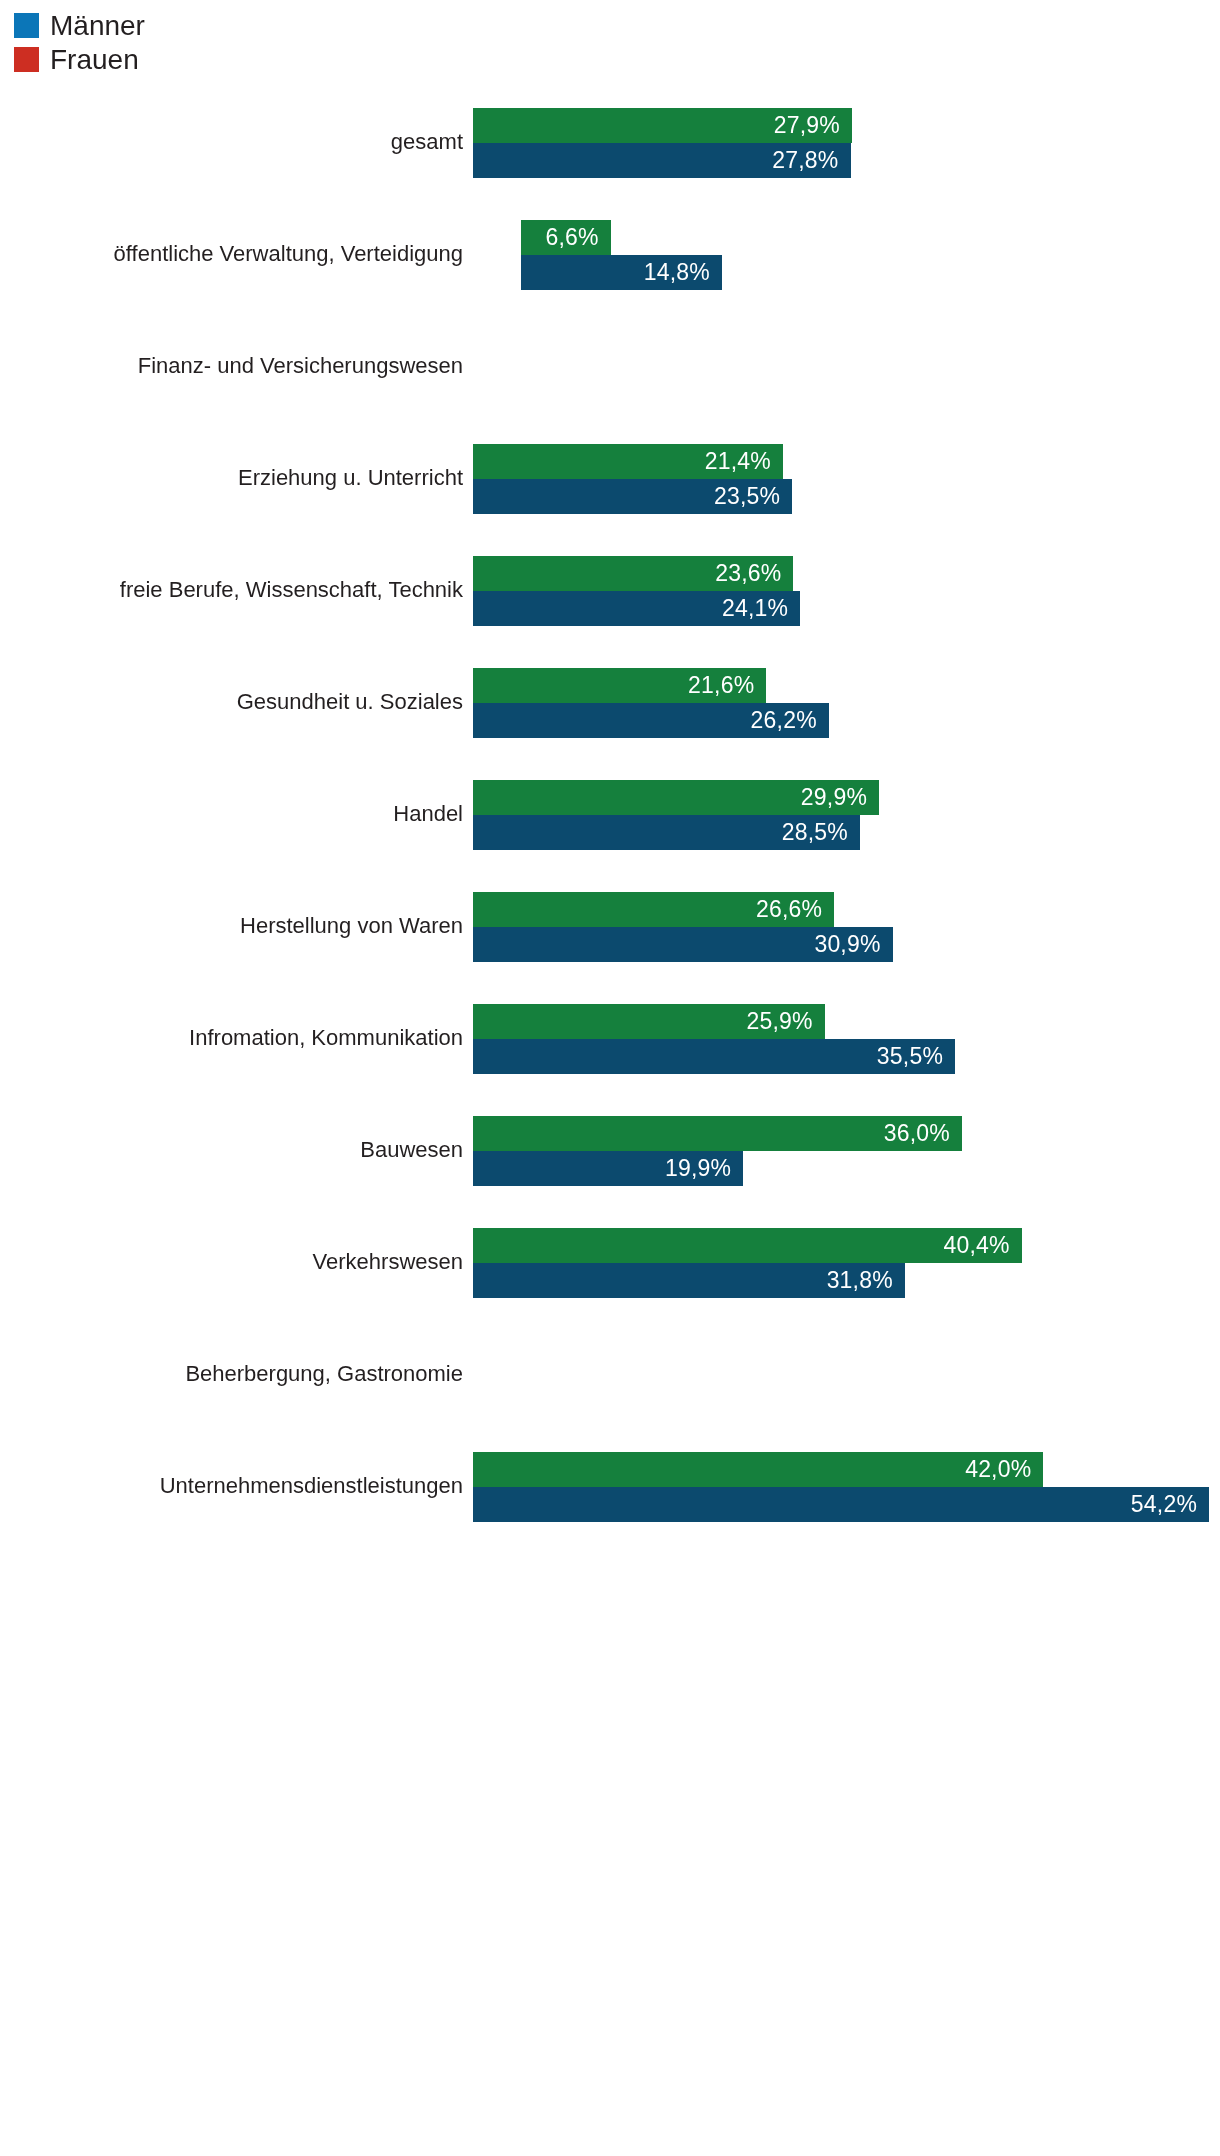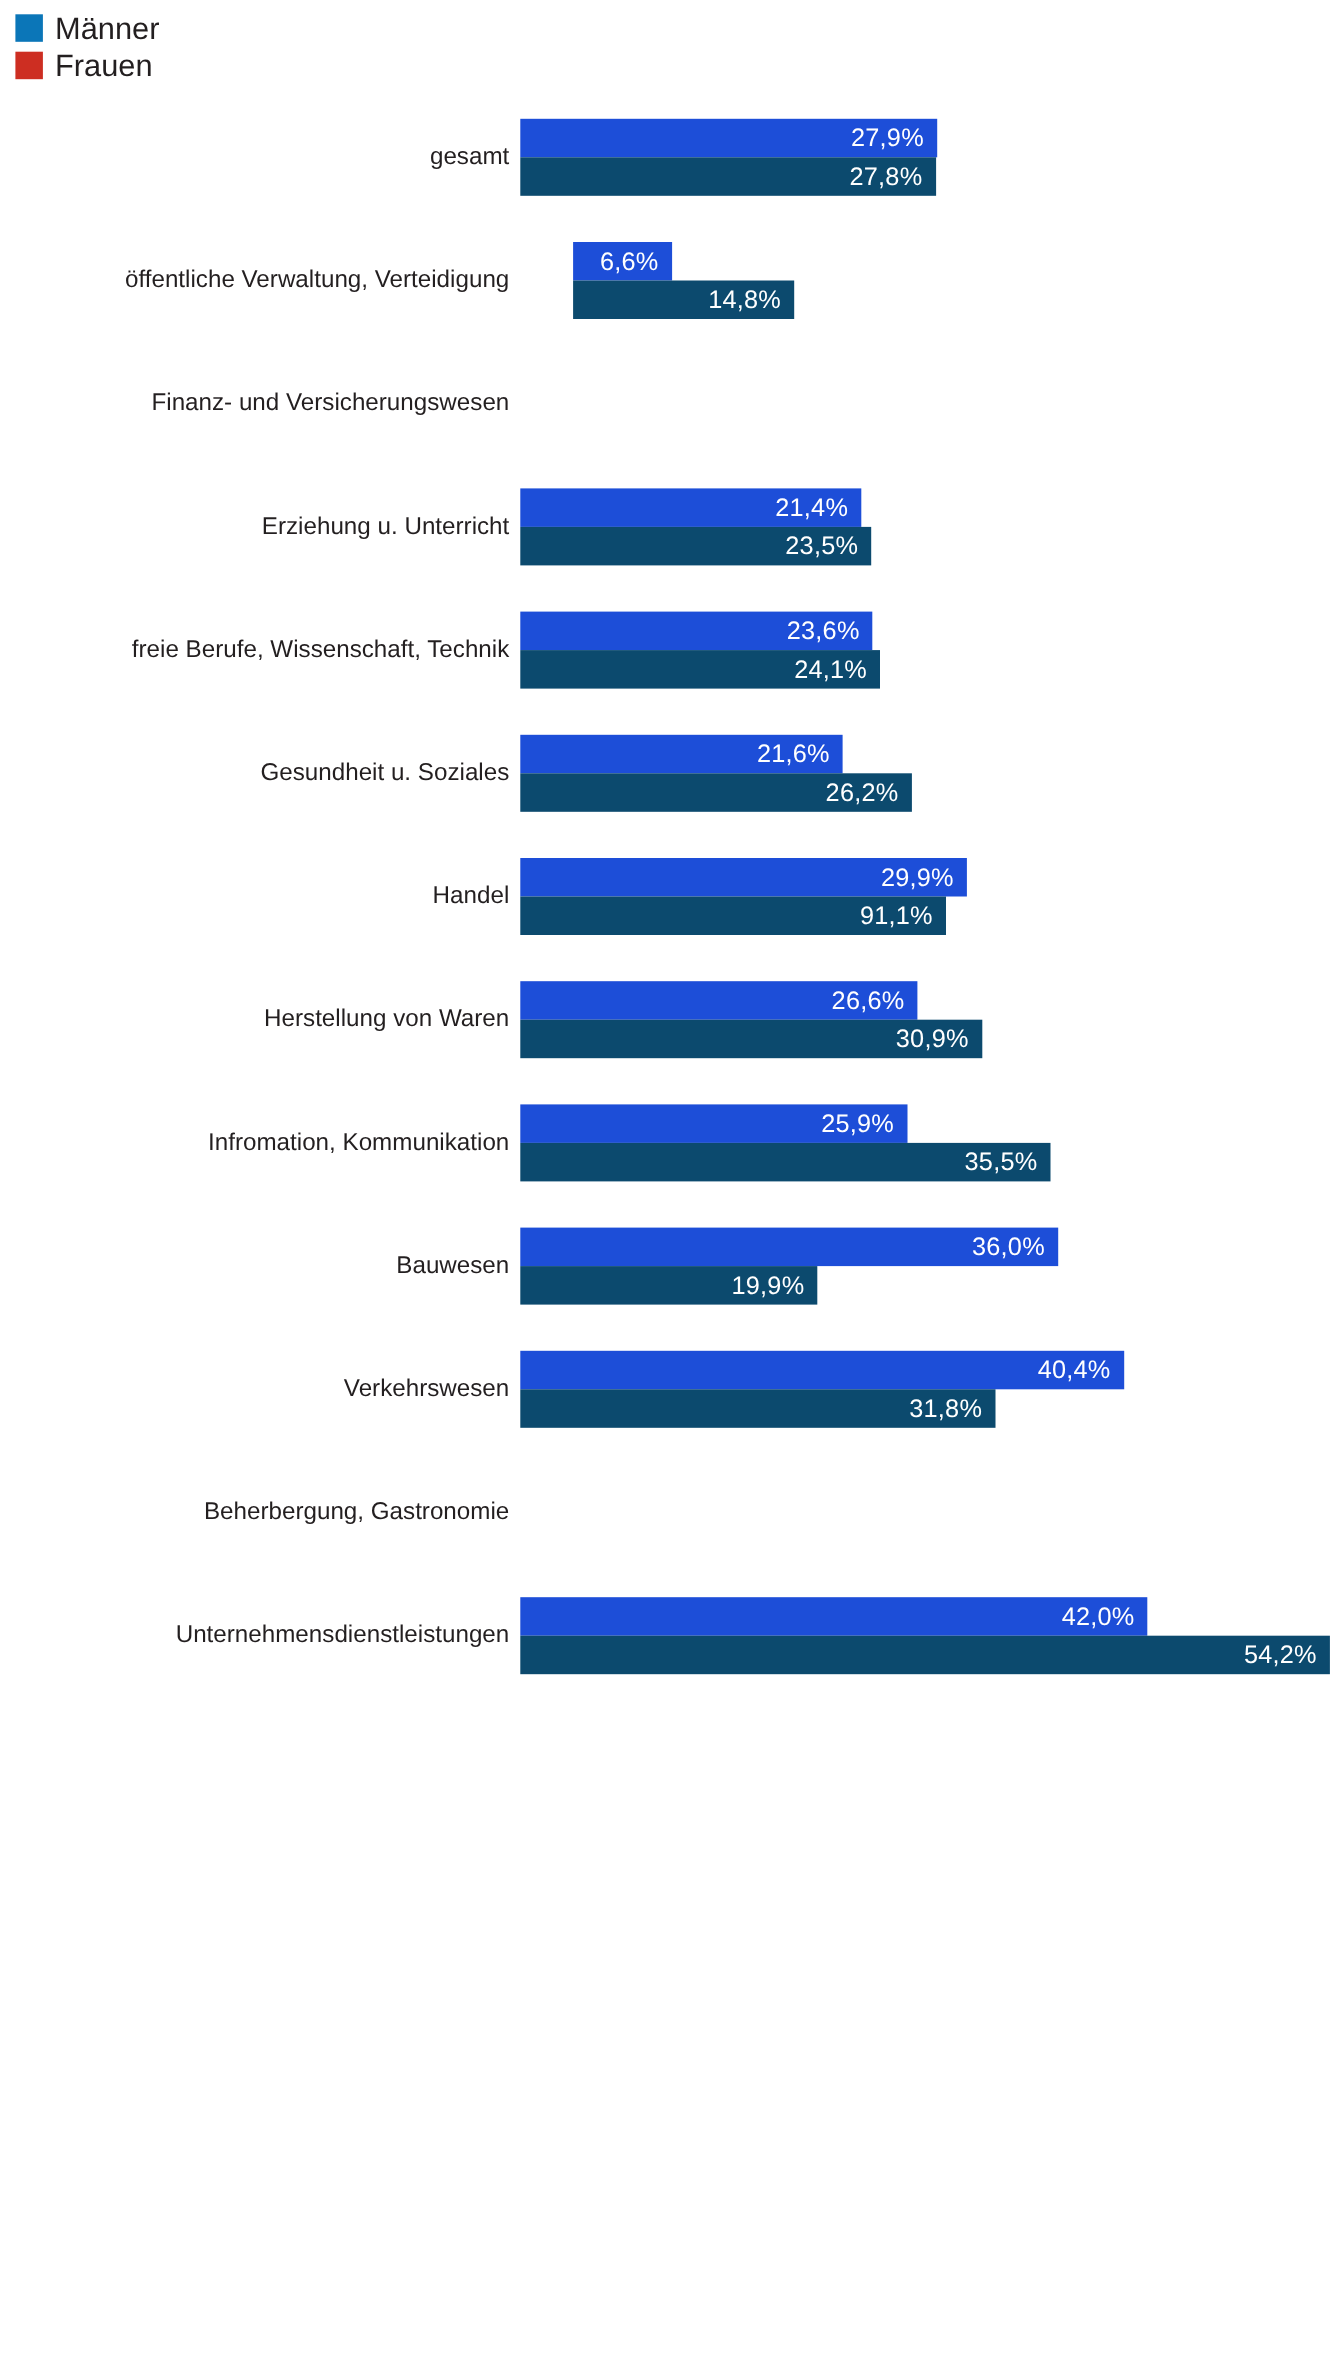--- a/index.html
+++ b/index.html
@@ -44,21 +44,21 @@
   .bar-wrap{
     position:absolute;left:473px;
     height:35px;
   }
   .bar{
     height:35px;
     position:relative;
     display:flex;align-items:center;justify-content:flex-end;
     box-sizing:border-box;
   }
-  .bar-m{background:#1d4ed8;}
+  .bar-m{background:#15803d;}
   .bar-f{background:#0c4a6e;}
   .bar-value{
     color:#ffffff;
     font-size:23px;
     line-height:35px;
     padding-right:12px;
     white-space:nowrap;
     letter-spacing:0.2px;
   }
 </style>
@@ -135,21 +135,21 @@
         </div>
       </div>
     </div>
     <div class="group" style="top: 780px; height: 70px;">
       <div class="cat-label" style="top: 21px;">Handel</div>
       <div class="bar-wrap" style="top: 0px; height: 70px;">
         <div class="bar bar-m" style="width: 406.042px;">
           <span class="bar-value">29,9%</span>
         </div>
         <div class="bar bar-f" style="width: 387.03px;">
-          <span class="bar-value">91,1%</span>
+          <span class="bar-value">28,5%</span>
         </div>
       </div>
     </div>
     <div class="group" style="top: 892px; height: 70px;">
       <div class="cat-label" style="top: 21px;">Herstellung von Waren</div>
       <div class="bar-wrap" style="top: 0px; height: 70px;">
         <div class="bar bar-m" style="width: 361.228px;">
           <span class="bar-value">26,6%</span>
         </div>
         <div class="bar bar-f" style="width: 419.622px;">

